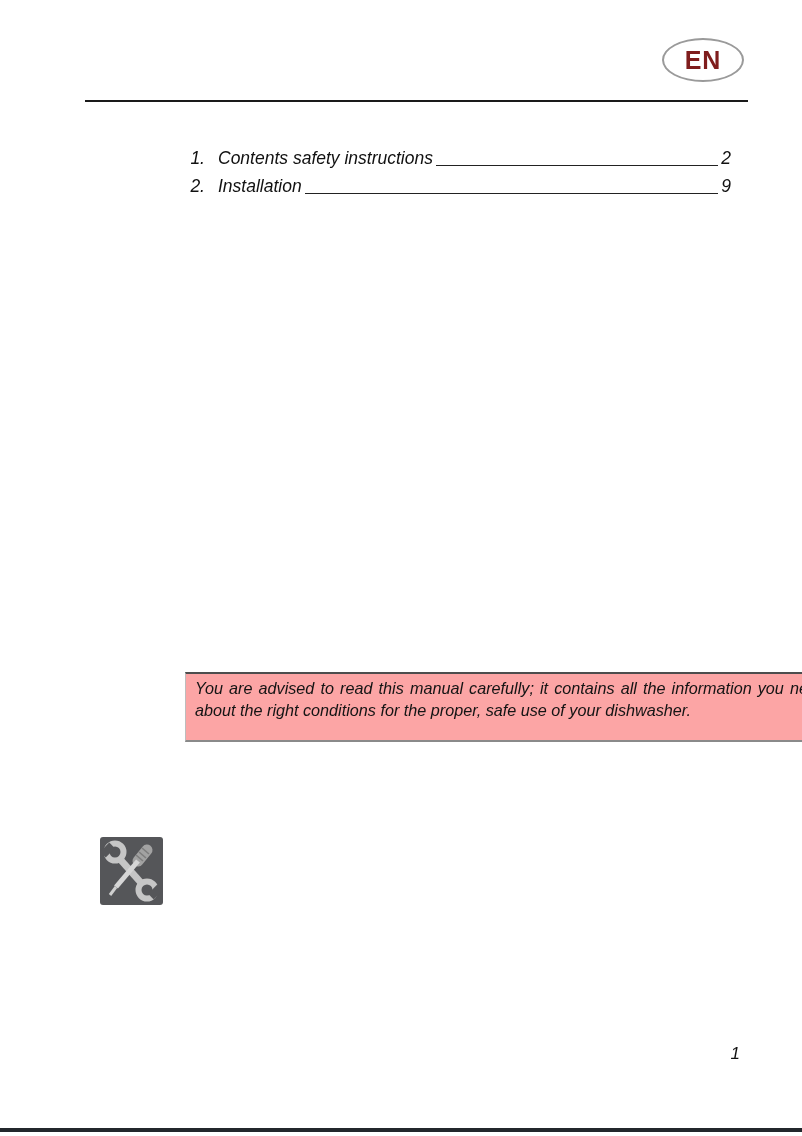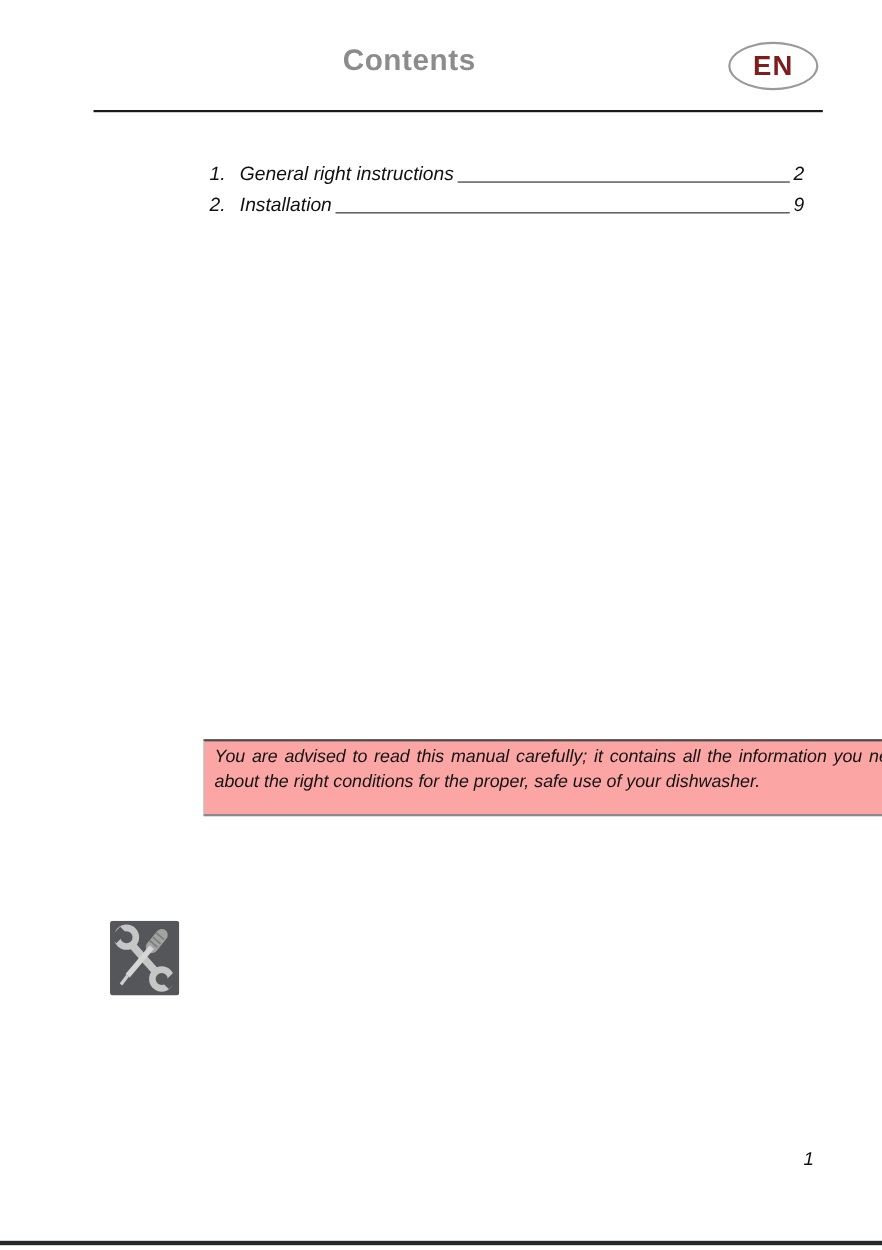--- a/index.html
+++ b/index.html
@@ -92,32 +92,29 @@
     position: absolute; left: 0; top: 1128px;
     width: 802px; height: 4px;
     background: #23272c;
   }
 </style>
 </head>
 <body>
 
 <div class="page">
 
-  <div class="title-wrap">
-    <h1 class="doc-title">Contents</h1>
-  </div>
   <div class="lang-badge">
     <span>EN</span>
   </div>
   <div class="header-rule"></div>
 
   <div class="toc">
     <div class="toc-row">
       <span class="toc-num">1.</span>
-      <span class="toc-label">General right instructions</span>
+      <span class="toc-label">Contents safety instructions</span>
       <span class="toc-leader"></span>
       <span class="toc-page">2</span>
     </div>
     <div class="toc-row">
       <span class="toc-num">2.</span>
       <span class="toc-label">Installation</span>
       <span class="toc-leader"></span>
       <span class="toc-page">9</span>
     </div>
   </div>

